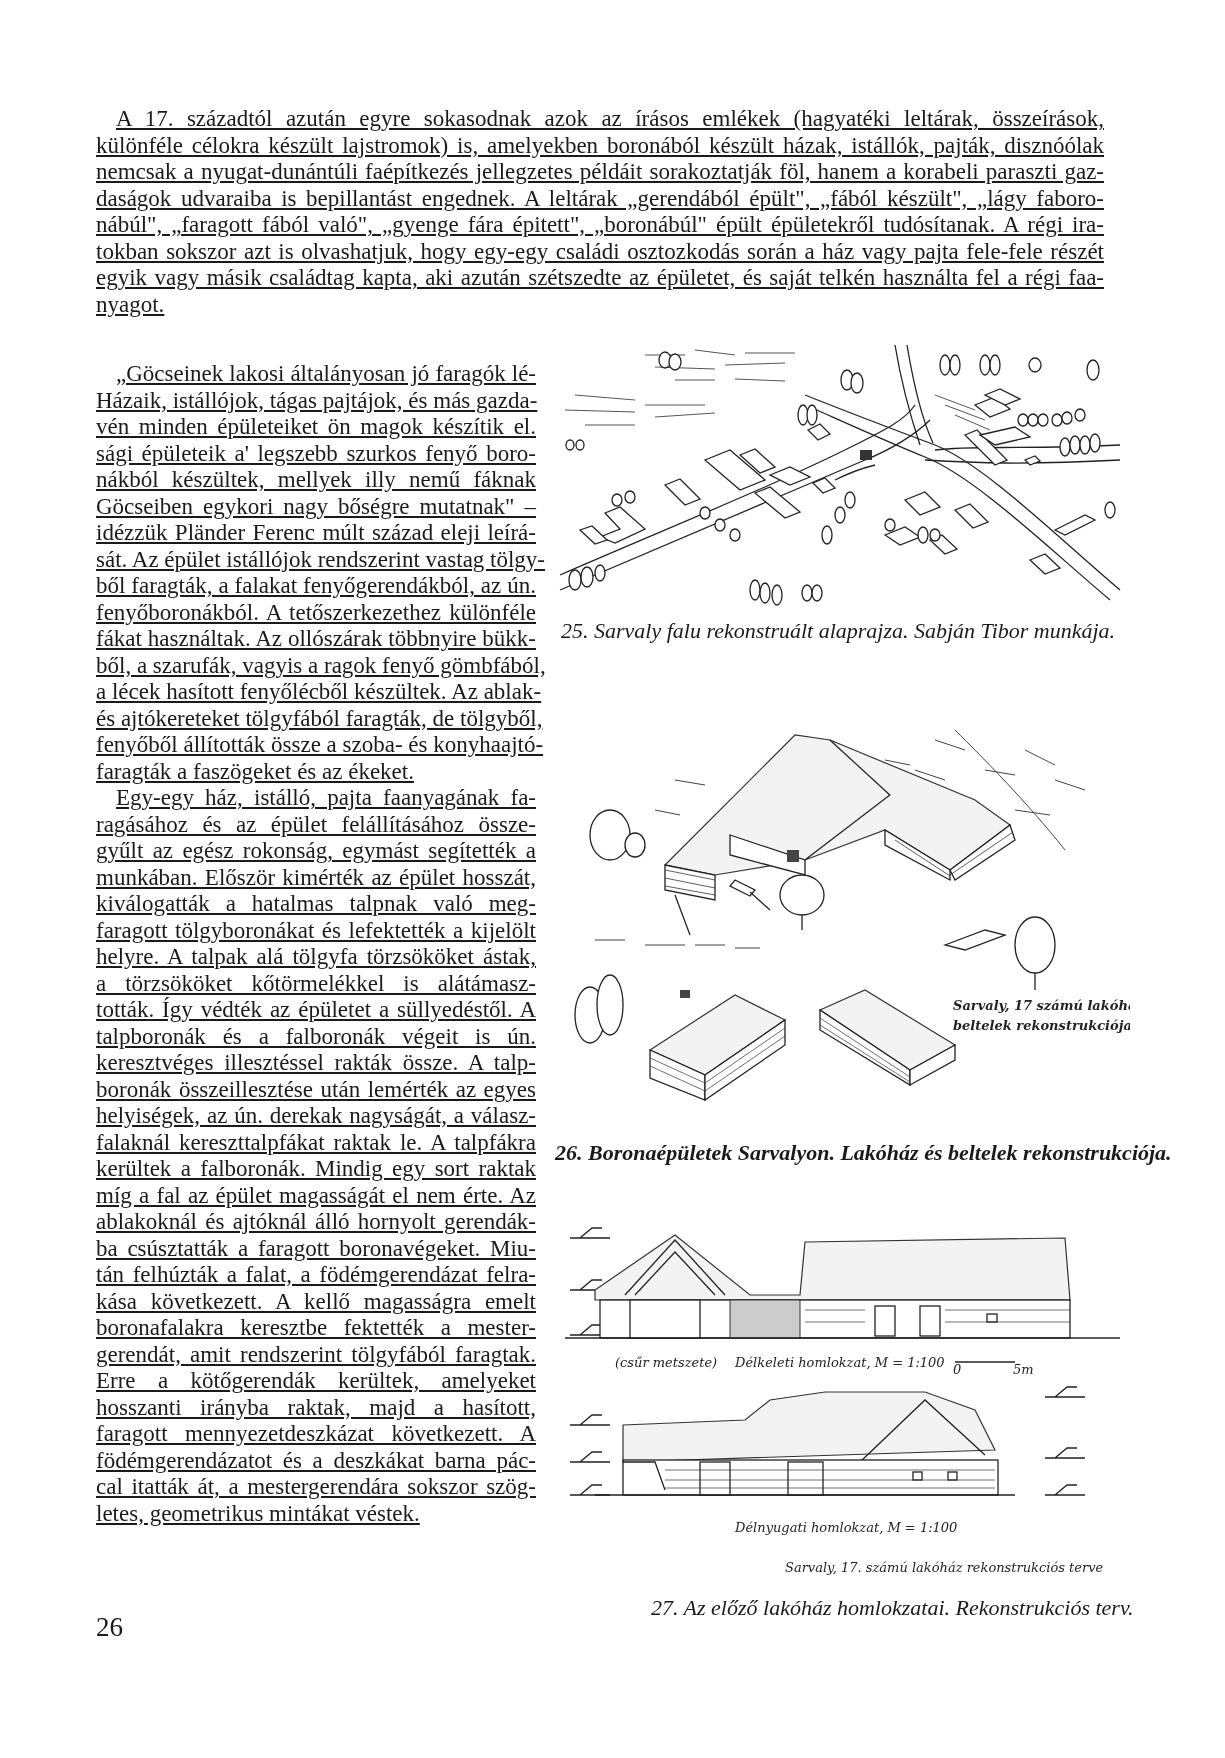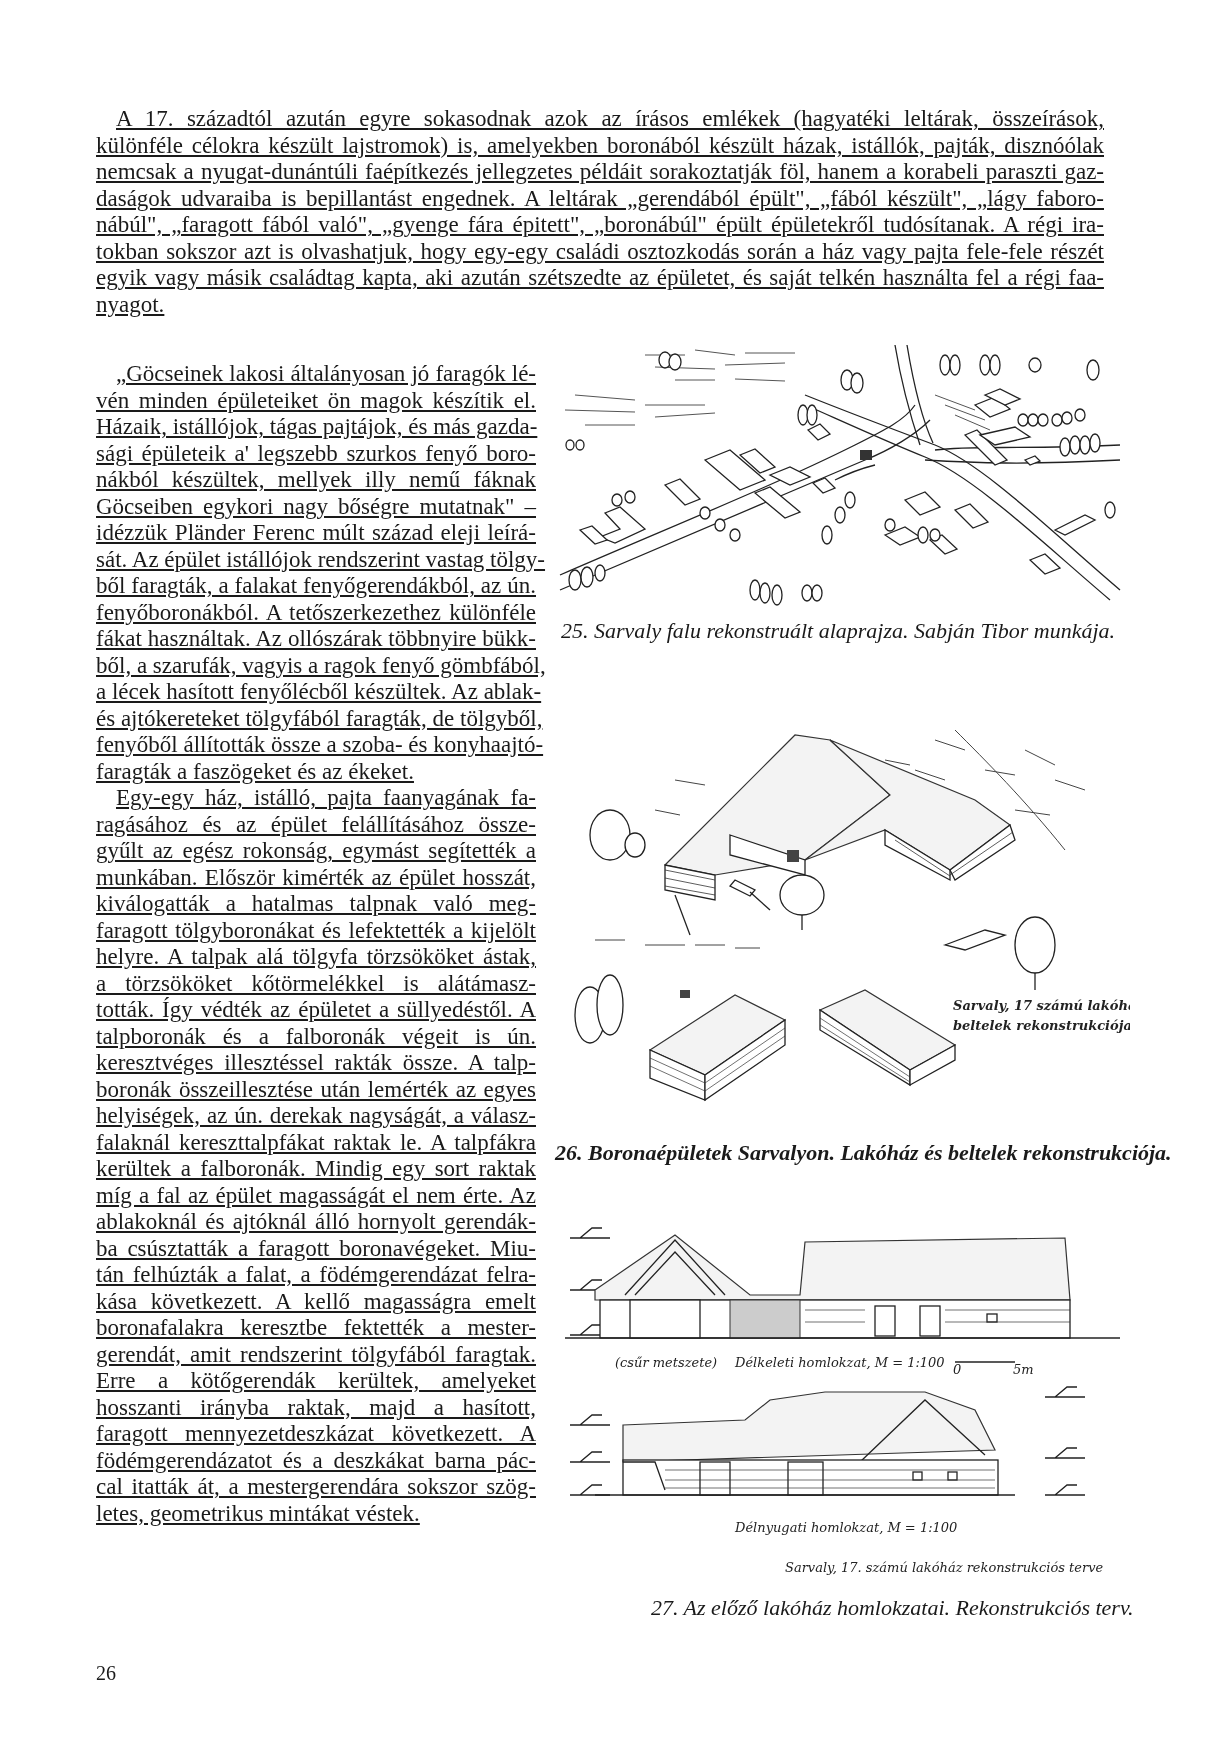--- a/index.html
+++ b/index.html
@@ -6,21 +6,21 @@
   body { width: 1225px; height: 1758px; position: relative; overflow: hidden;
          font-family: "Liberation Serif", "DejaVu Serif", serif; color: #1a1a1a; }
   .page { position: absolute; inset: 0; }
   .p { position: absolute; font-size: 23px; line-height: 26.5px; text-align: justify; text-decoration: underline; }
   .p .line { display: block; text-align: justify; text-align-last: justify; white-space: nowrap; }
   .p .line.last { text-align-last: left; }
   #intro { left: 96px; top: 106px; width: 1008px; }
   #col { left: 96px; top: 344px; width: 440px; margin-top: 17px; }
   .figure { position: absolute; }
   .caption { position: absolute; font-style: italic; font-size: 22px; white-space: nowrap; }
-  .pagenum { position: absolute; left: 96px; top: 1662px; font-size: 20px; }
+  .pagenum { position: absolute; left: 96px; top: 1612px; font-size: 27px; }
   svg { display: block; }
   .sk { stroke: #222; fill: none; stroke-width: 1.3; }
   .skf { stroke: #222; fill: #fff; stroke-width: 1.3; }
   .thatch { stroke: #333; fill: #f3f3f3; stroke-width: 1.2; }
   .hand { font-family: "DejaVu Serif", serif; font-style: italic; font-size: 13px; fill: #222; }
 </style>
 </head>
 <body>
 
 <div class="page">
@@ -31,22 +31,22 @@
       <span class="line">nemcsak a nyugat-dunántúli faépítkezés jellegzetes példáit sorakoztatják föl, hanem a korabeli paraszti gaz-</span>
       <span class="line">daságok udvaraiba is bepillantást engednek. A leltárak „gerendából épült", „fából készült", „lágy faboro-</span>
       <span class="line">nábúl", „faragott fából való", „gyenge fára épitett", „boronábúl" épült épületekről tudósítanak. A régi ira-</span>
       <span class="line">tokban sokszor azt is olvashatjuk, hogy egy-egy családi osztozkodás során a ház vagy pajta fele-fele részét</span>
       <span class="line">egyik vagy másik családtag kapta, aki azután szétszedte az épületet, és saját telkén használta fel a régi faa-</span>
       <span class="line last">nyagot.</span>
     </div>
 
   <div class="p" id="col">
       <span class="line" style="text-indent: 20px;">„Göcseinek lakosi általányosan jó faragók lé-</span>
+      <span class="line">Házaik, istállójok, tágas pajtájok, és más gazda-</span>
       <span class="line">vén minden épületeiket ön magok készítik el.</span>
-      <span class="line">Házaik, istállójok, tágas pajtájok, és más gazda-</span>
       <span class="line">sági épületeik a' legszebb szurkos fenyő boro-</span>
       <span class="line">nákból készültek, mellyek illy nemű fáknak</span>
       <span class="line">Göcseiben egykori nagy bőségre mutatnak" –</span>
       <span class="line">idézzük Pländer Ferenc múlt század eleji leírá-</span>
       <span class="line">sát. Az épület istállójok rendszerint vastag tölgy-</span>
       <span class="line">ből faragták, a falakat fenyőgerendákból, az ún.</span>
       <span class="line">fenyőboronákból. A tetőszerkezethez különféle</span>
       <span class="line">fákat használtak. Az ollószárak többnyire bükk-</span>
       <span class="line">ből, a szarufák, vagyis a ragok fenyő gömbfából,</span>
       <span class="line">a lécek hasított fenyőlécből készültek. Az ablak-</span>

